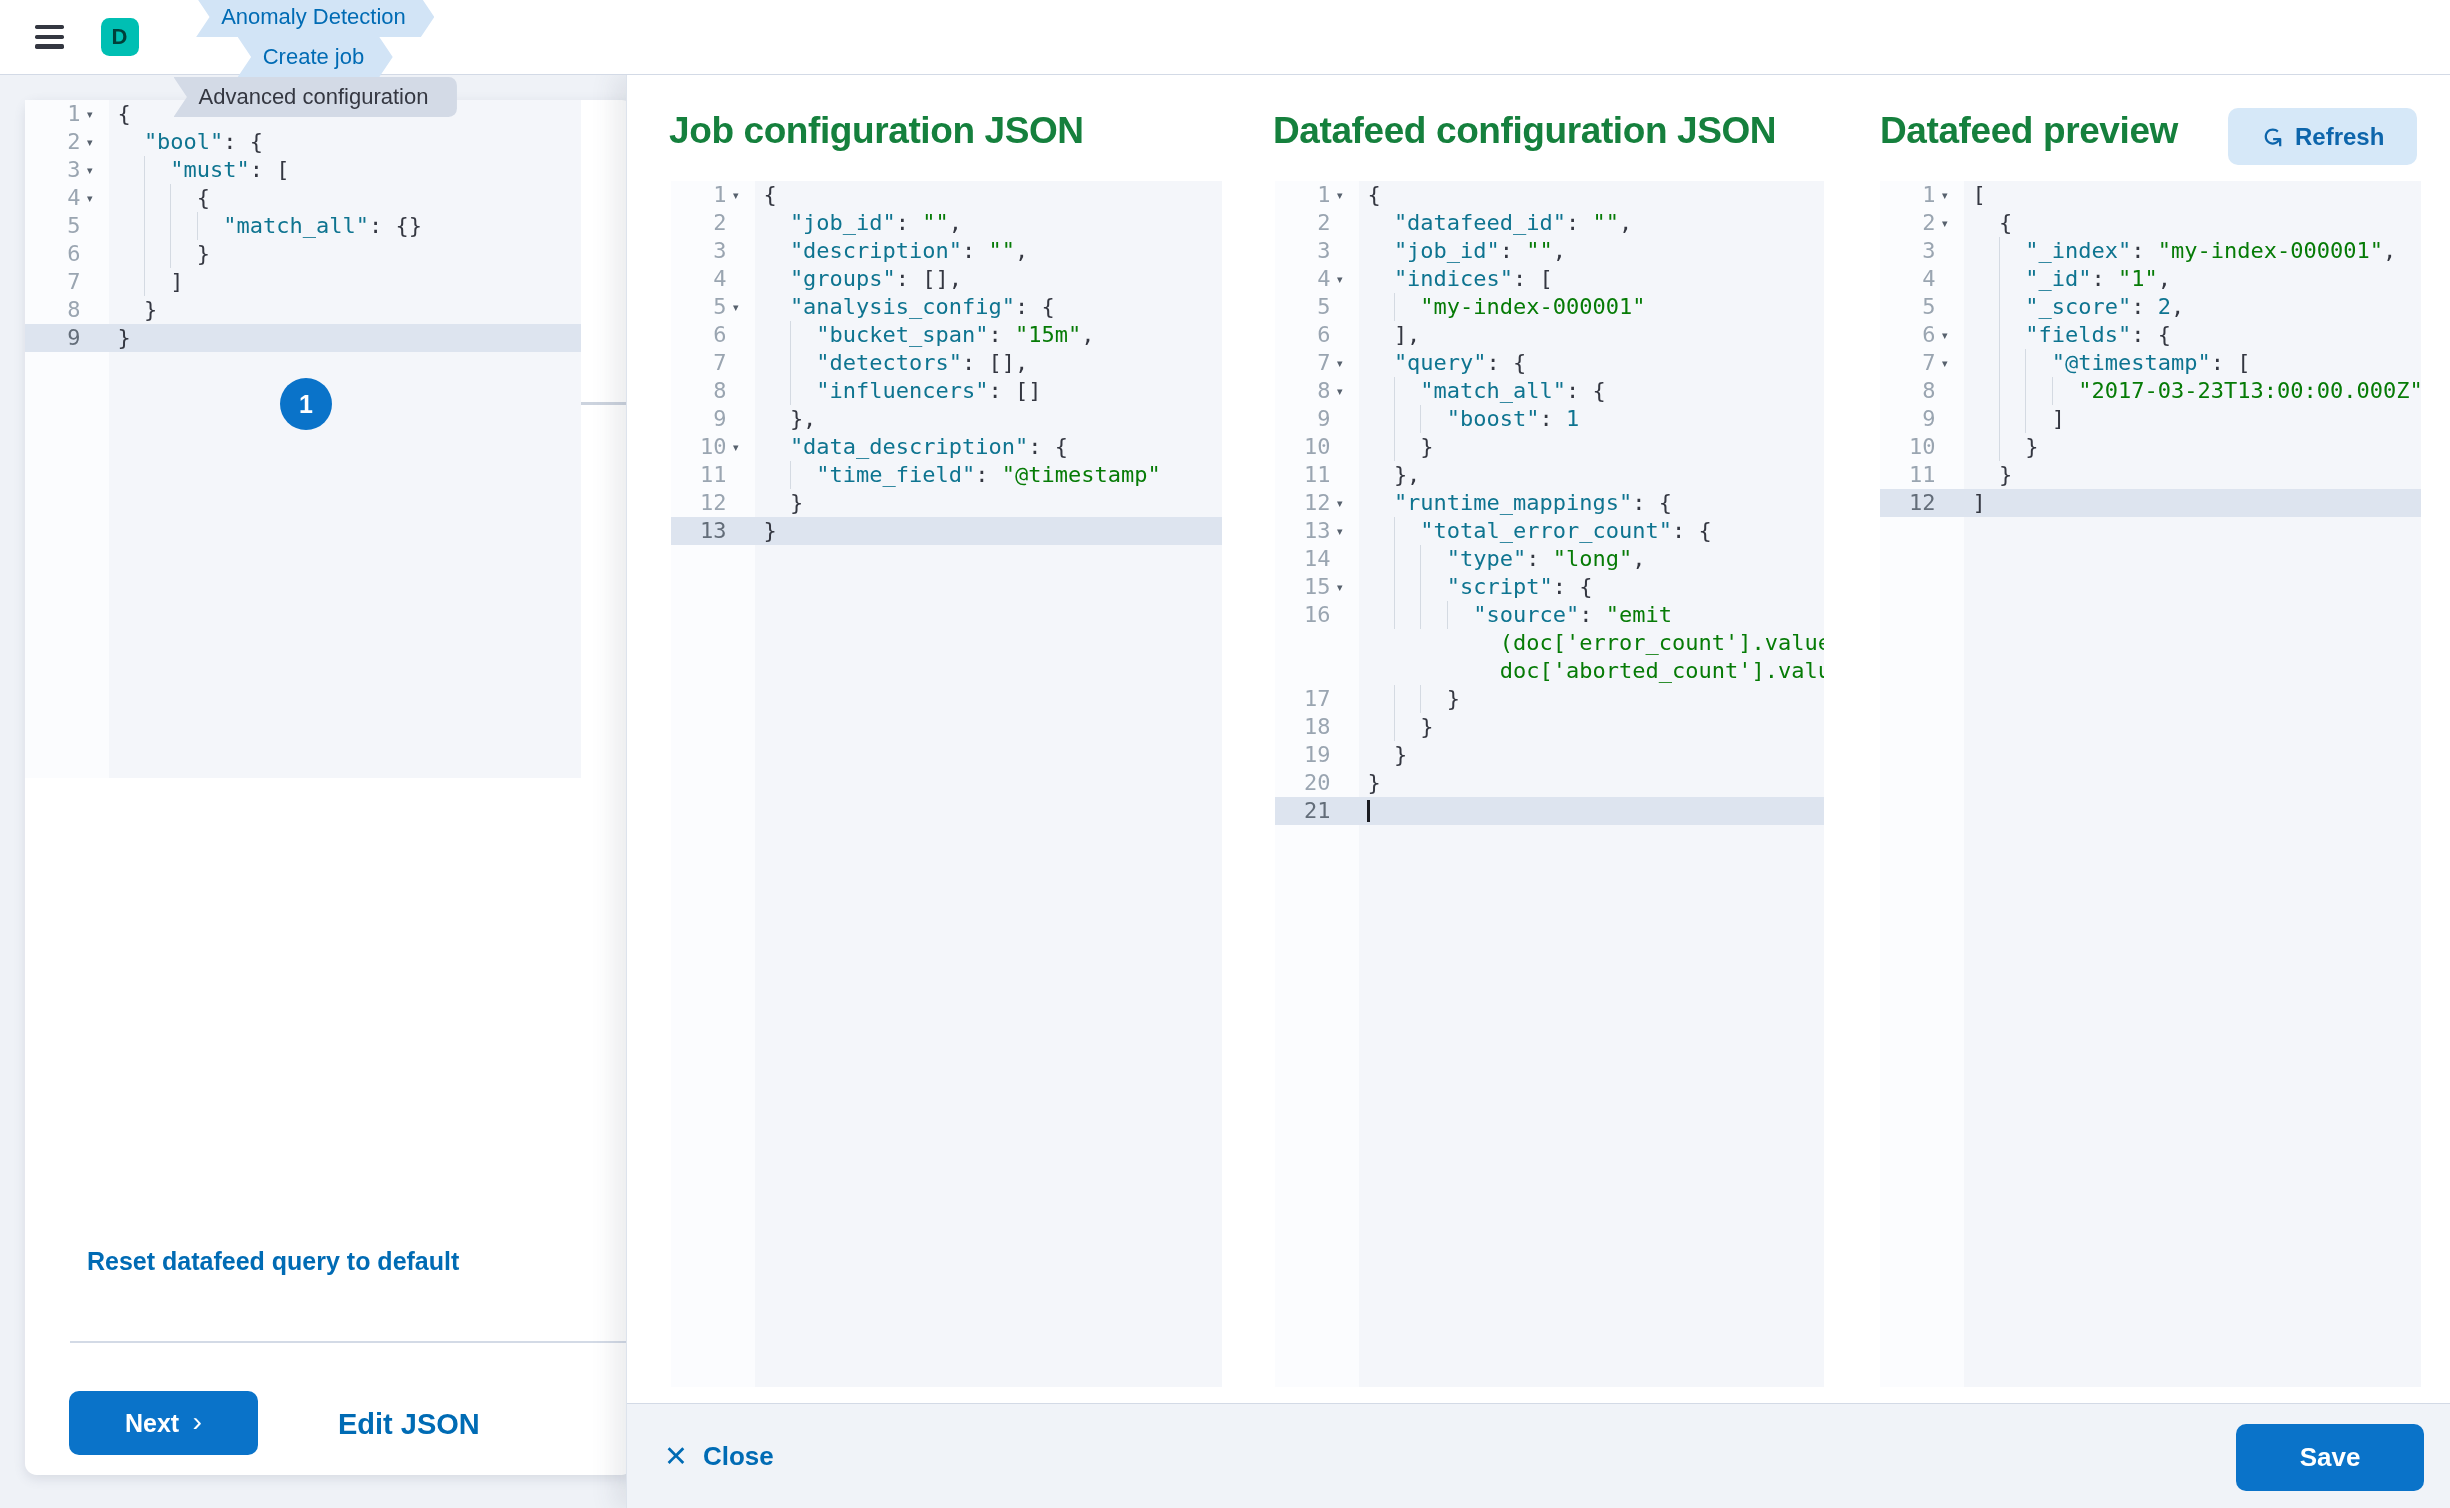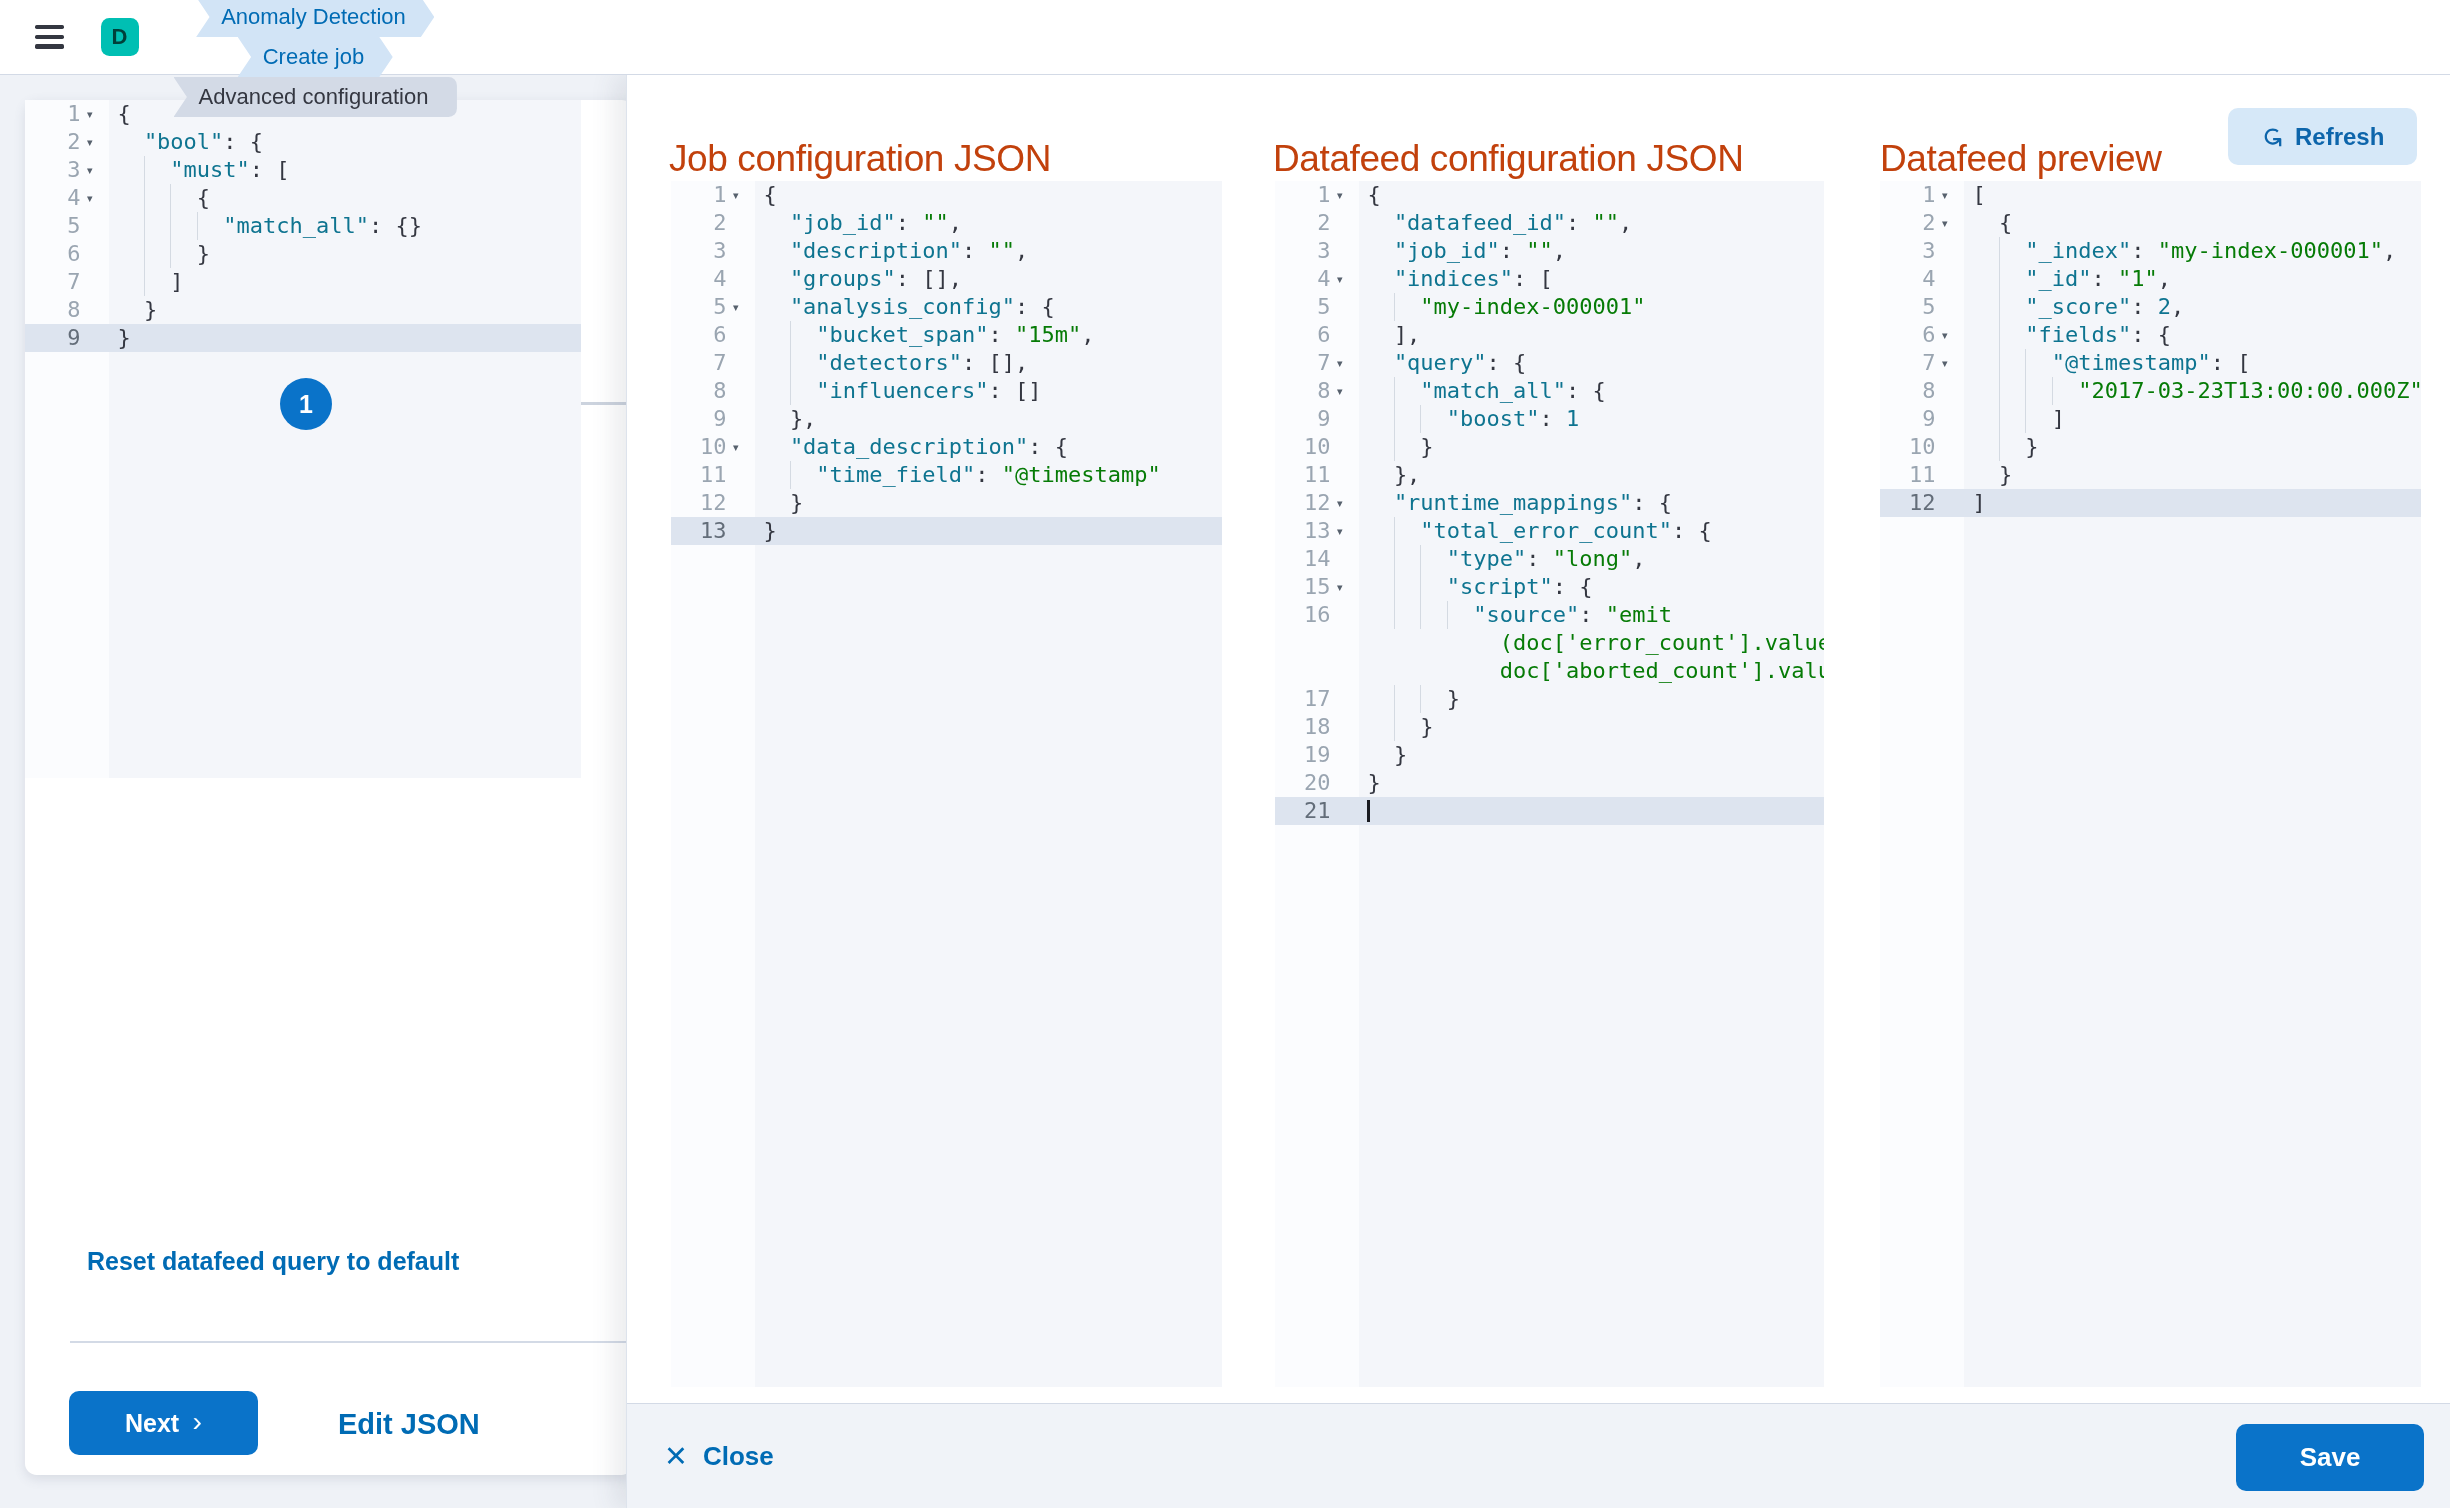--- a/index.html
+++ b/index.html
@@ -49,22 +49,22 @@
               border:none; border-radius:10px; color:#fff; font-size:25px; font-weight:bold;
               font-family:inherit; display:flex; align-items:center; justify-content:center;
               gap:13.4px; cursor:pointer;text-align:right; }
   .next-chevron { font-size:28.5px; font-weight:normal; margin-top:-3.3px; }
   .editjson-btn { position:absolute; left:313px; top:1308px; height:33px; background:none; border:none;
                   font-family:inherit; font-size:29px; font-weight:bold; color:#006bb4; cursor:pointer; }
 
   
   .flyout { position:absolute; left:626px; top:75px; width:1824px; height:1434px; background:#fff;
             border-left:0.8px solid #dde3ec; box-shadow:-11.7px 0 23.4px rgba(60,70,90,.10); z-index:20; }
-  .panel-title { position:absolute; top:35px; font-size:37px; font-weight:normal; letter-spacing:-0.4px;
-                 color:#c2410c;margin-top:28px; }
+  .panel-title { position:absolute; top:35px; font-size:37px; font-weight:bold; letter-spacing:-0.4px;
+                 color:#15803d; }
   .refresh-btn { position:absolute; left:1601px; top:33px; width:189px; height:57px; background:#d6e8f8;
                  border:none; border-radius:10px; color:#0d65ab; font-size:24px; font-weight:bold;
                  font-family:inherit; display:flex; align-items:center; justify-content:center;
                  gap:11.7px; cursor:pointer; }
   .refresh-icon { font-size:27px; font-weight:normal; display:inline-block; transform:rotate(90deg) scaleX(-1); }
   .flyout-footer { position:absolute; left:0; top:1328px; width:1824px; height:106px; background:#f0f3f8;
                    border-top:1.7px solid #d3dae6; display:flex; align-items:center; }
   .close-btn { display:flex; align-items:center; gap:15px; margin-left:37px; background:none; border:none;
                font-family:inherit; font-size:26px; font-weight:bold; color:#006bb4; cursor:pointer; }
   .close-x { font-size:28.5px; font-weight:normal; }

